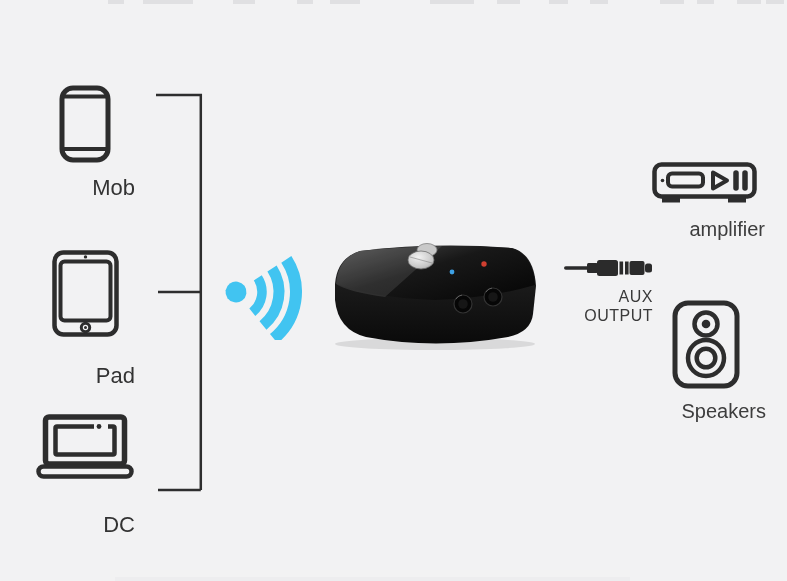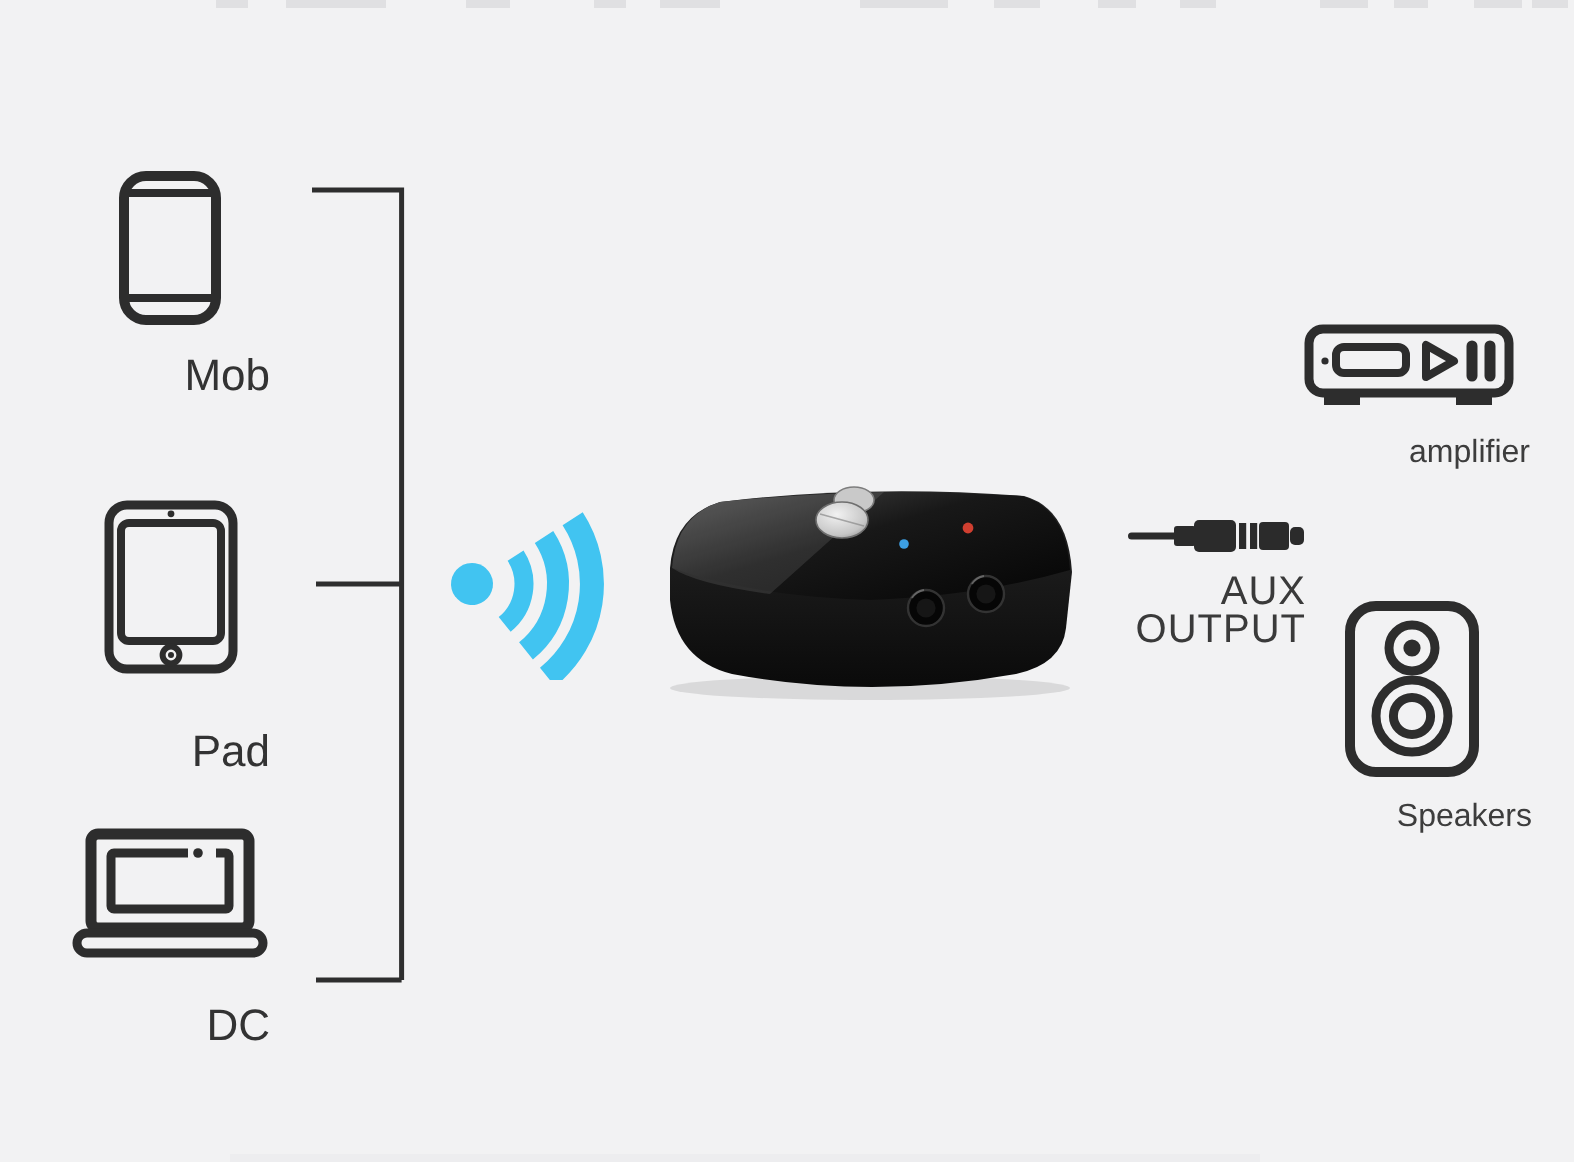--- a/index.html
+++ b/index.html
@@ -1,22 +1,22 @@
 <!DOCTYPE html>
 <html><head>
 <meta charset="utf-8">
 <style>
   html,body{margin:0;padding:0;}
   body{font-family:"Liberation Sans",sans-serif;background:#f2f2f3;}
   #canvas{position:relative;width:787px;height:581px;background:#f2f2f3;overflow:hidden;}
   .abs{position:absolute;}
   .label{color:#333333;text-align:right;line-height:1.05;}
   .src-label{font-size:22px;}
-  .out-label{font-size:16px;color:#3d3d3d;}
-  .aux-label{font-size:20px;color:#3a3a3a;letter-spacing:.5px;line-height:19px;font-weight:400;}
+  .out-label{font-size:20px;color:#3d3d3d;}
+  .aux-label{font-size:16px;color:#3a3a3a;letter-spacing:.5px;line-height:19px;font-weight:400;}
   .edge-dash{position:absolute;top:0;height:4px;background:#e0e0e2;}
   .bottom-edge{position:absolute;bottom:0;left:115px;width:515px;height:4px;background:#ededef;}
   svg{display:block;}
 </style>
 </head>
 <body>
 
 <div id="canvas">
 
   <div>
@@ -58,21 +58,21 @@
 
   <svg class="abs" style="left:36px;top:414px;" width="98" height="66" viewBox="0 0 98 66">
     <g fill="none" stroke="#2d2d2d" stroke-linejoin="round">
       <rect x="9.5" y="3" width="79" height="47" rx="3.5" stroke-width="5.5"></rect>
       <rect x="19.5" y="12.5" width="59" height="28" rx="1.5" stroke-width="4.5"></rect>
       <rect x="2.5" y="52.5" width="93" height="10" rx="5" stroke-width="4.5"></rect>
     </g>
     <rect x="58" y="9" width="14" height="7" fill="#f2f2f3"></rect>
     <circle cx="63" cy="12.5" r="2.4" fill="#2d2d2d"></circle>
   </svg>
-  <div class="abs label src-label" style="left:35px;top:501px;width:100px;">DC</div>
+  <div class="abs label src-label" style="left:35px;top:513px;width:100px;">DC</div>
 
   <svg class="abs" style="left:150px;top:88px;" width="62" height="412" viewBox="0 0 62 412">
     <g fill="none" stroke="#2e2e2e" stroke-width="2.5">
       <path d="M6,7 H50.8 V402"></path>
       <path d="M8,204 H50"></path>
       <path d="M8,402 H50.8"></path>
     </g>
   </svg>
 
   <svg class="abs" style="left:222px;top:240px;" width="95" height="100" viewBox="0 0 95 100">

